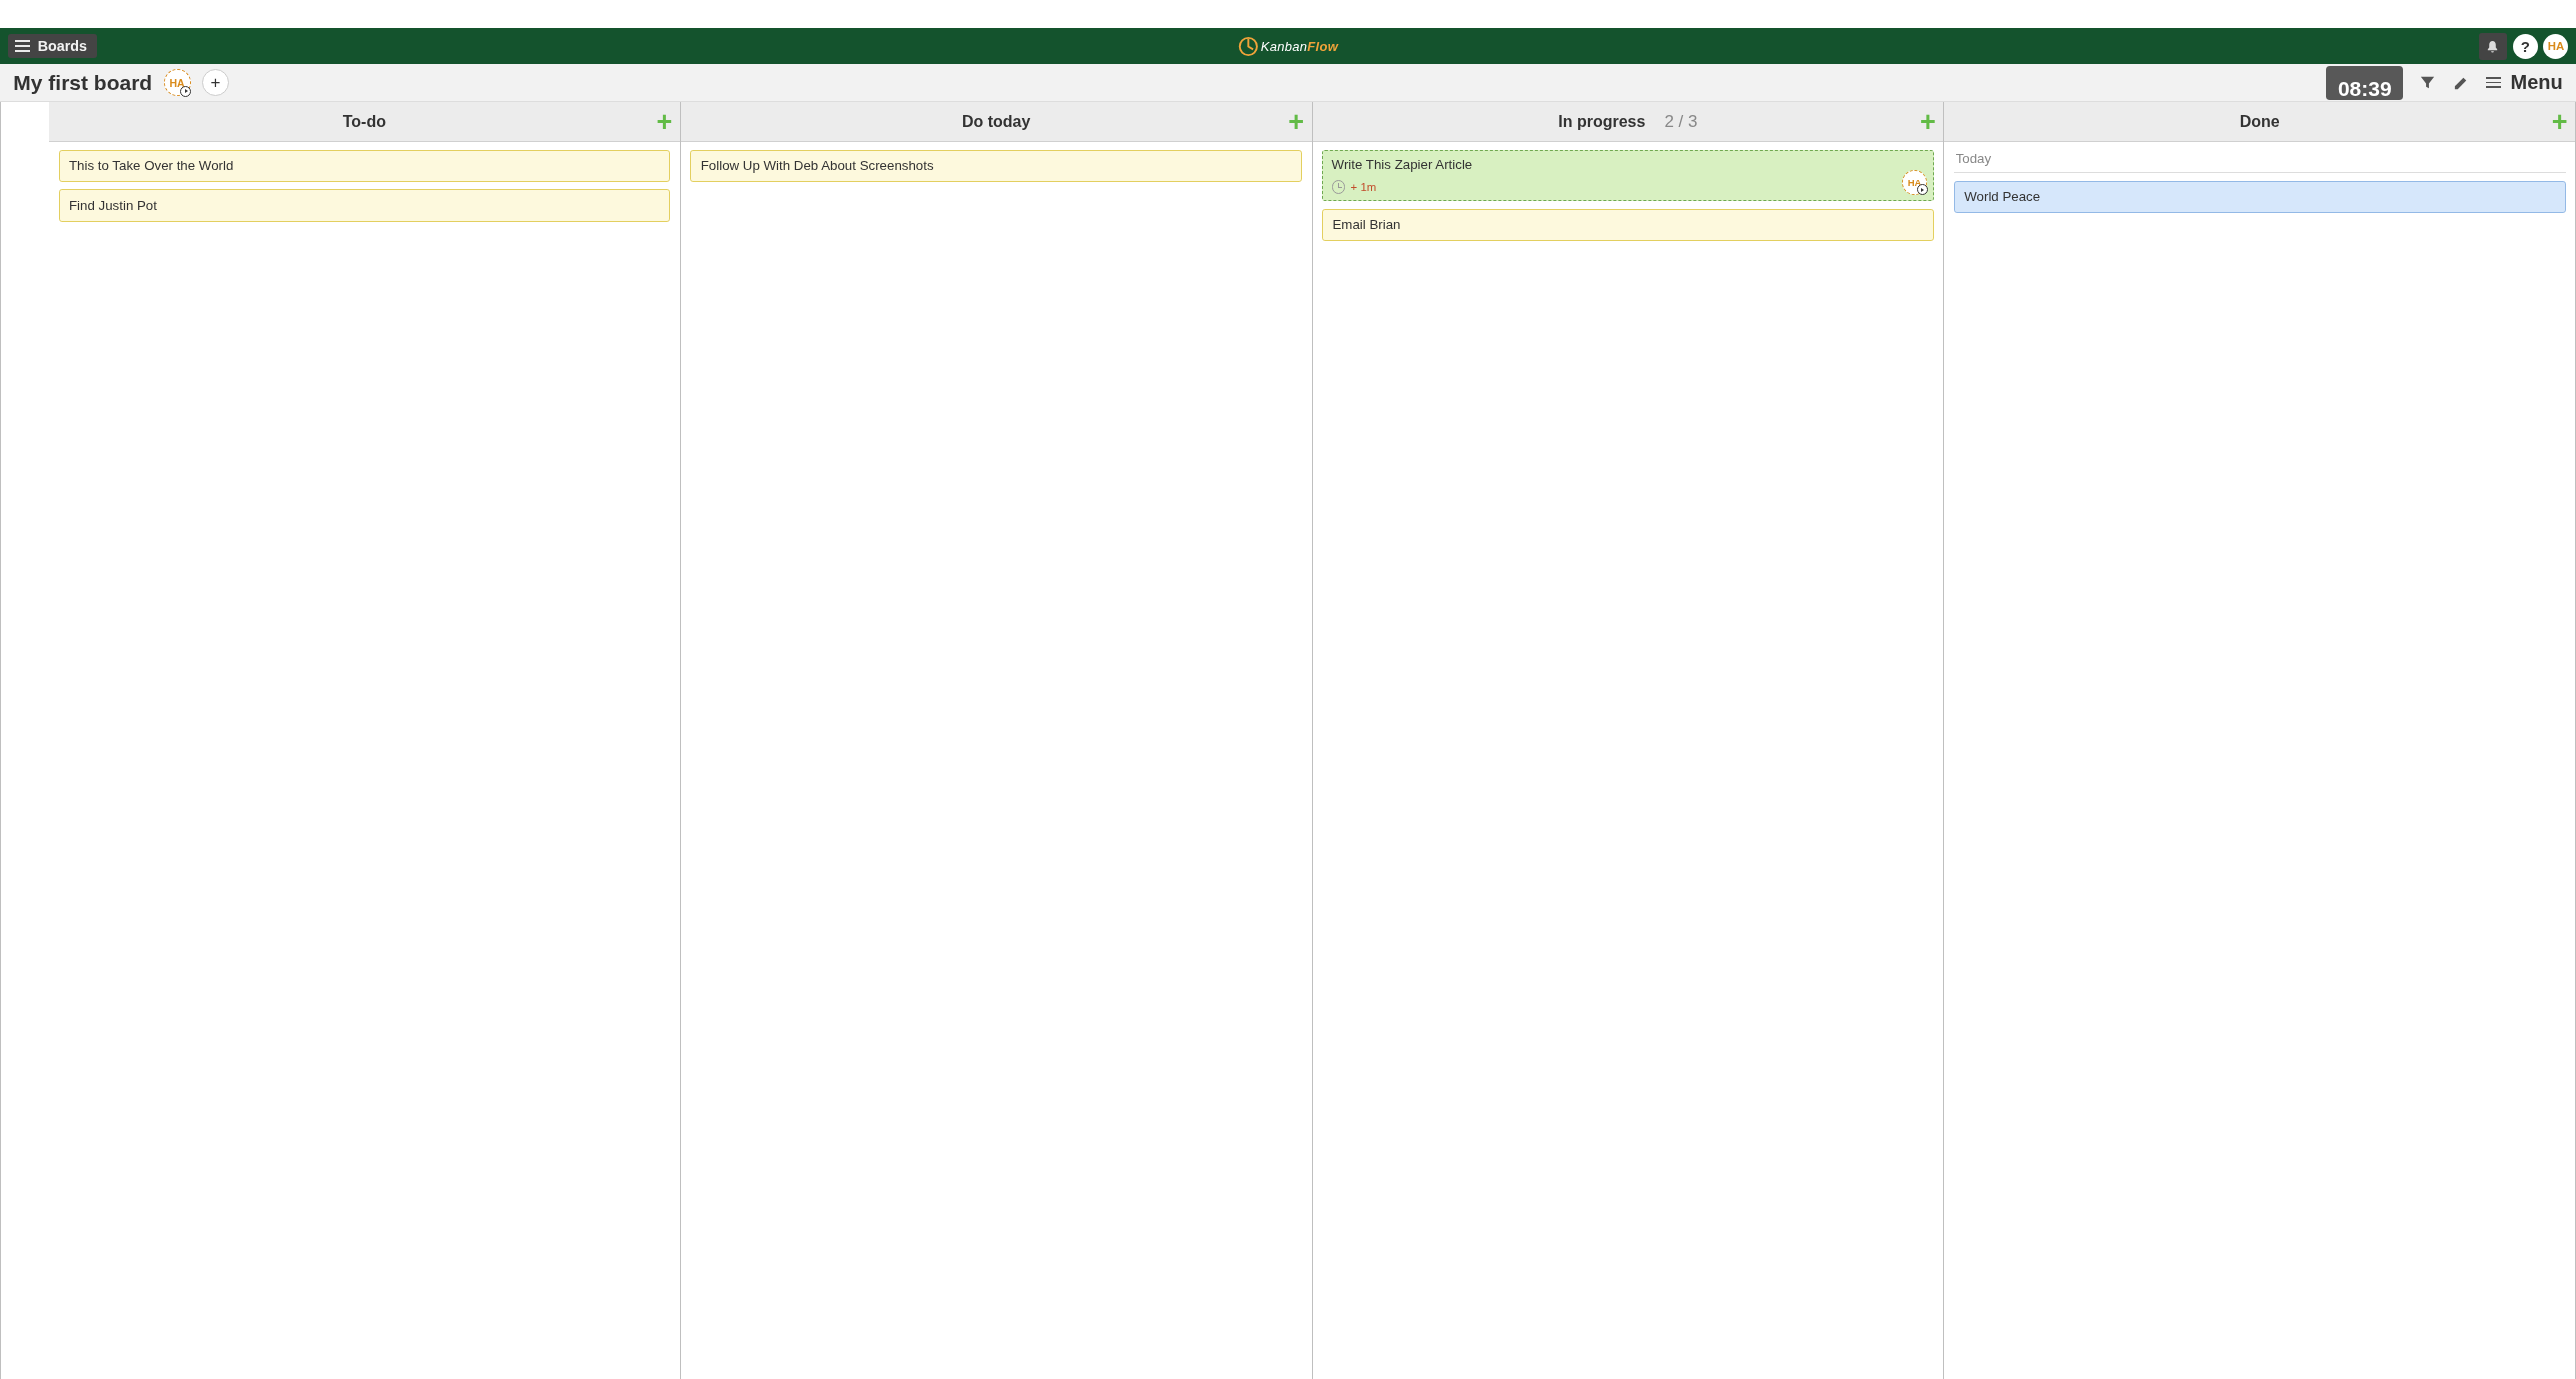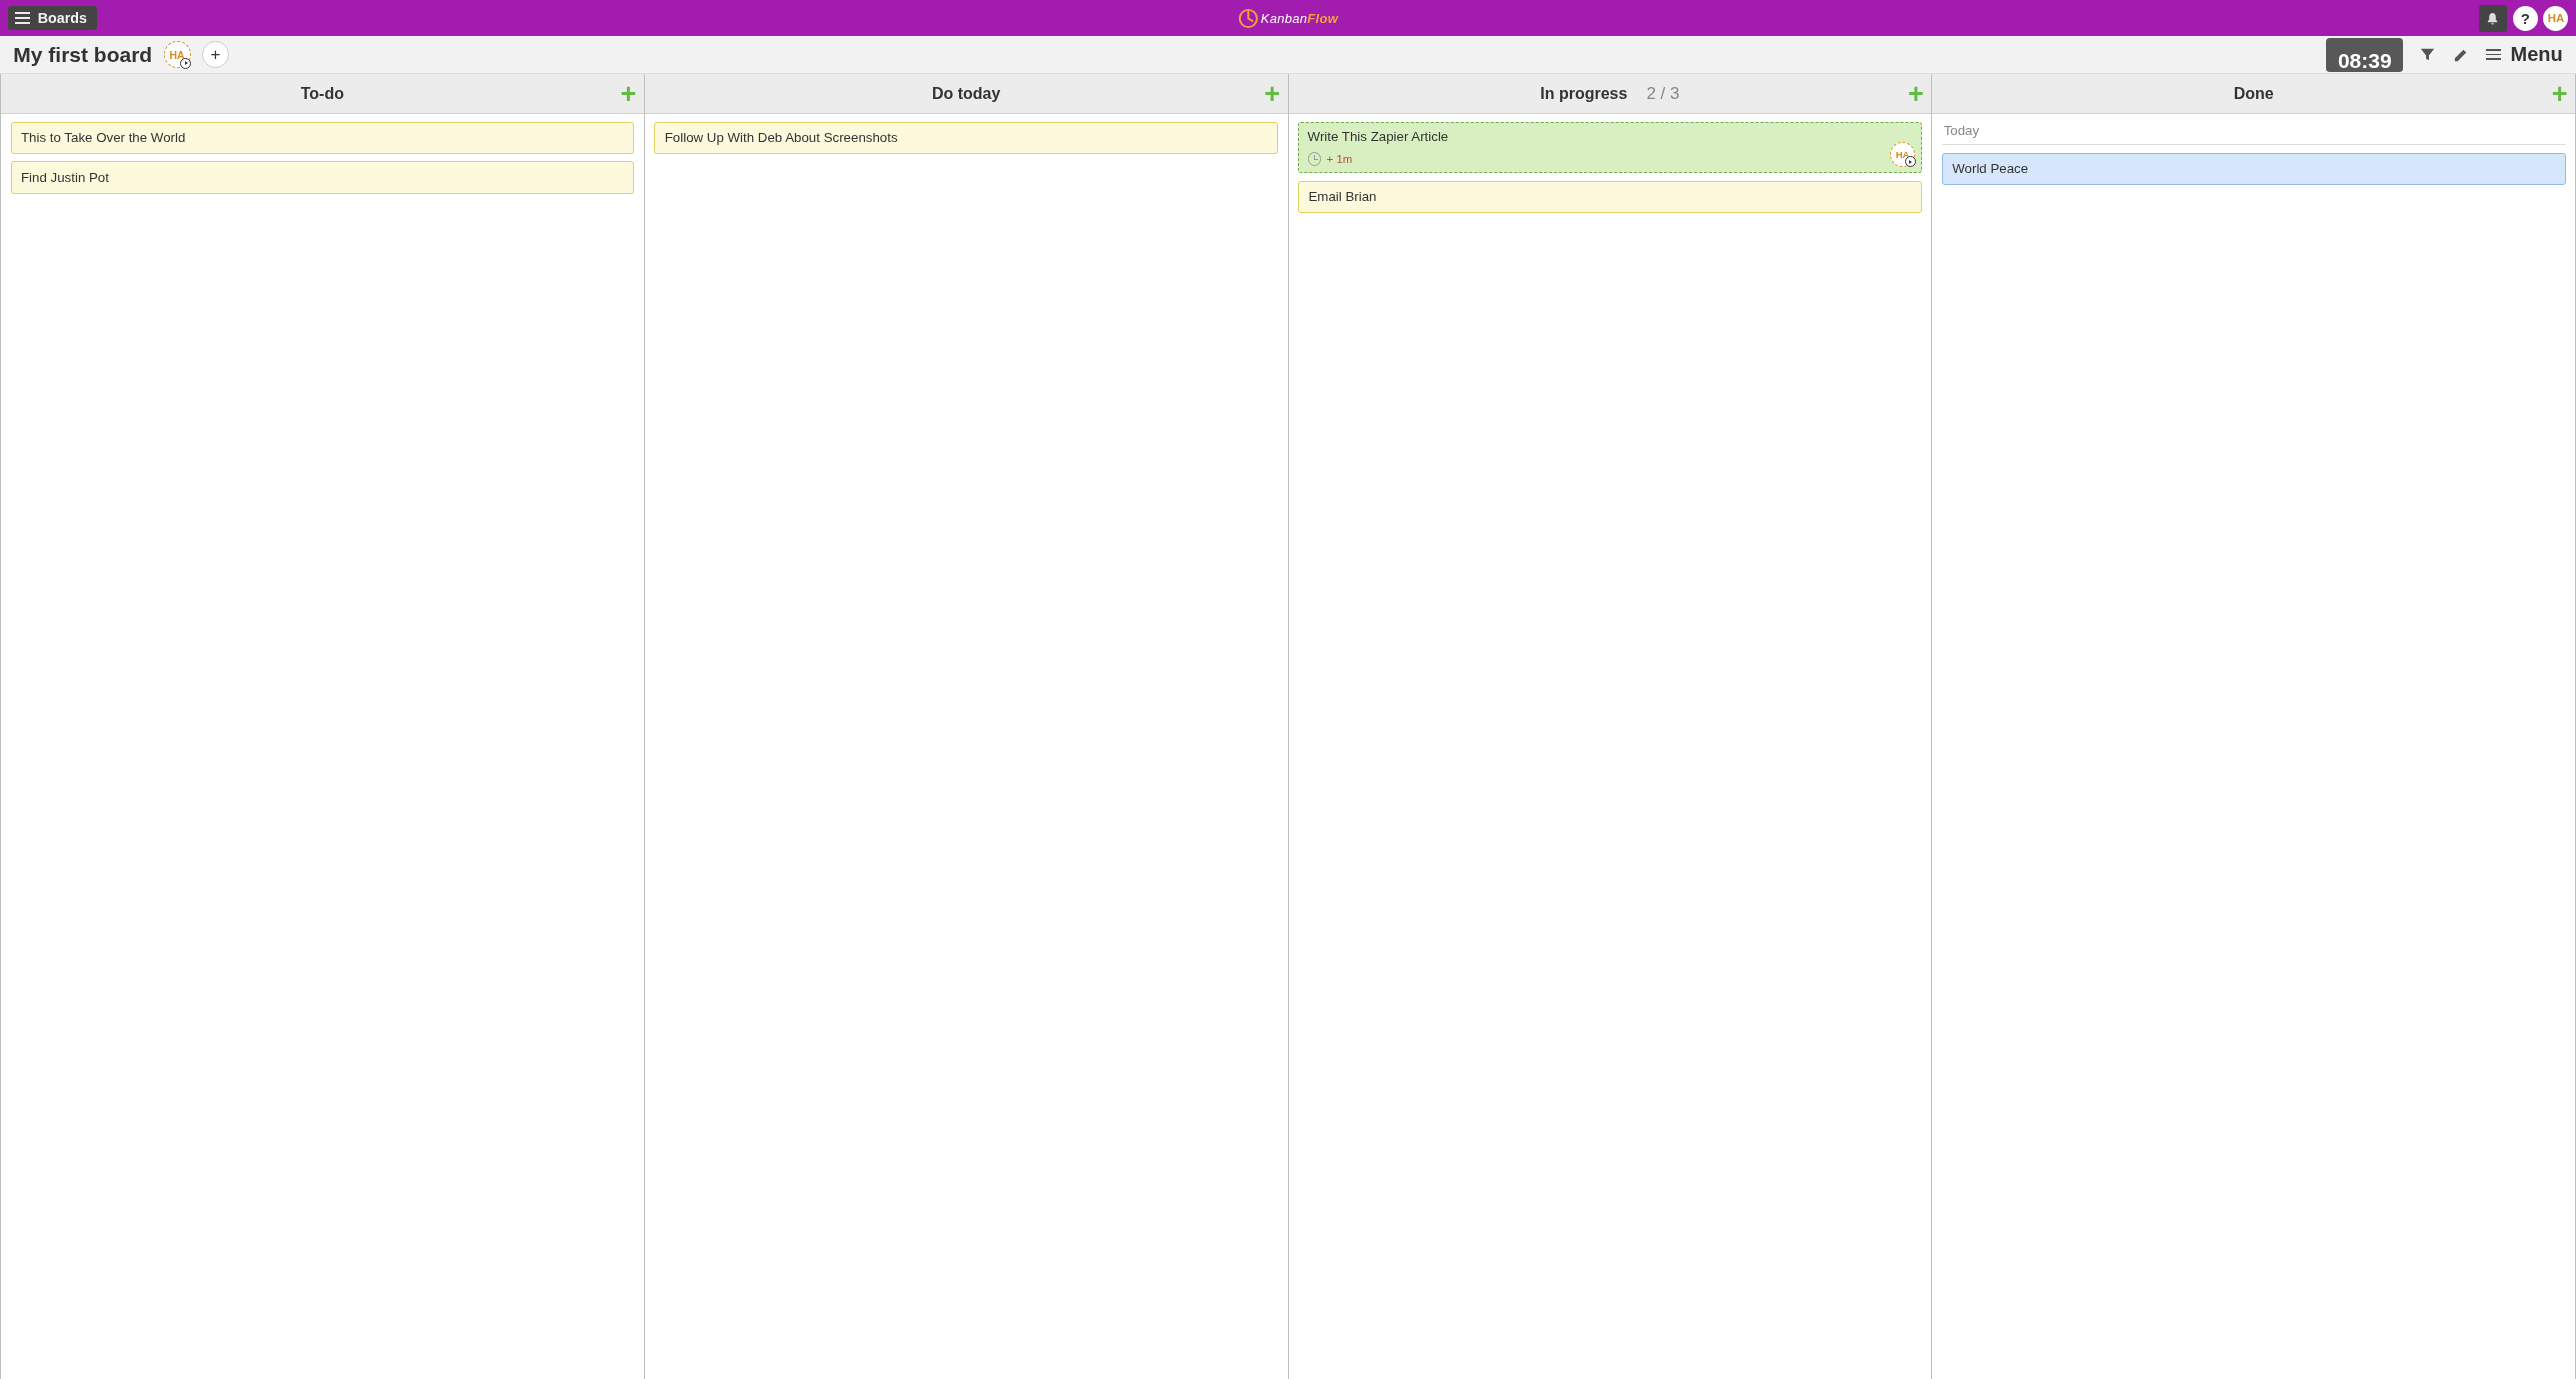--- a/index.html
+++ b/index.html
@@ -1,28 +1,29 @@
 <!DOCTYPE html>
 <html style="font-size:15px"><head>
 <meta charset="utf-8">
 <style>
   * { box-sizing: border-box; margin: 0; padding: 0; }
   html, body { height: 100%; font-family: -apple-system, "Helvetica Neue", Arial, sans-serif; }
   body { display: flex; flex-direction: column; background: #fff; }
 
   
   .topbar {
-    background: #a21caf;
+    background: #14532d;
     height: 36px;
     display: flex;
     align-items: center;
     padding: 0 7.6px;
     color: #fff;
     justify-content: space-between;
     position: relative;
+    margin-top: 28px;
   }
   .topbar-left { display: flex; align-items: center; }
   .boards-btn {
     background: #444;
     border-radius: 2.9px;
     padding: 3.8px 9.5px 3.8px 7.6px;
     display: flex;
     align-items: center;
     gap: 7.6px;
     font-size: 14.3px;
@@ -82,20 +83,21 @@
   .timer-sq { width: 21px; height: 21px; background: #ee7070; border-radius: 1.9px; }
   .timer-time { color: #fff; font-size: 21px; font-weight: 700; }
   .timer-chev { color: #ddd; }
   .bh-icon { color: #555; cursor: pointer; display: flex; align-items: center; }
   .menu-btn { display: flex; align-items: center; gap: 9.5px; color: #333; font-size: 20px; font-weight: 600; cursor: pointer; }
 
   
   .board {
     flex: 1; display: flex; overflow: hidden;
     border-left: 1.9px solid #bfbfbf;
+    padding-left: 48px;
   }
   .col {
     flex: 1 1 0; min-width: 0;
     border-right: 1.9px solid #bfbfbf;
     display: flex; flex-direction: column;
     background: #fff;
   }
   .col-header {
     background: #ececec;
     border-bottom: 1px solid #d0d0d0;

